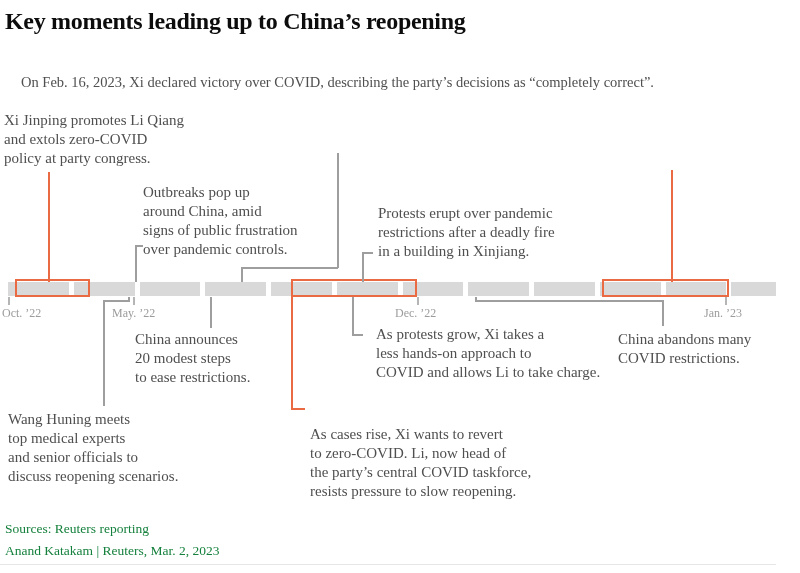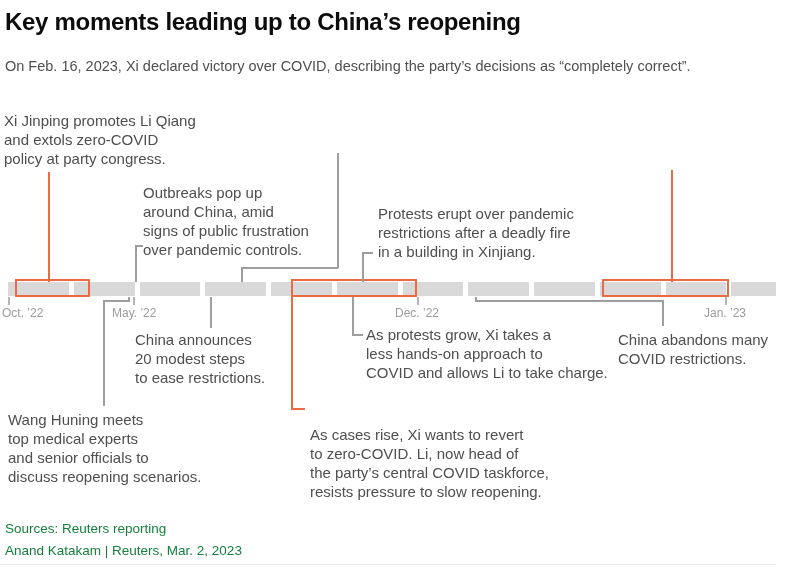--- a/index.html
+++ b/index.html
@@ -1,25 +1,25 @@
 <!DOCTYPE html>
 <html><head>
 <meta charset="utf-8">
 <style>
   html,body{margin:0;padding:0;background:#fff;}
   .canvas{
     position:relative;width:776px;height:573px;background:#ffffff;overflow:hidden;
-    font-family:Liberation Sans, sans-serif;
+    font-family:Liberation Serif, serif;
   }
   .title{
     position:absolute;left:5px;top:8px;margin:0;
     font-size:24px;font-weight:bold;color:#0c0c0c;letter-spacing:-0.3px;
   }
   .subtitle{
-    position:absolute;left:5px;top:58px;margin:0;
+    position:absolute;left:5px;top:58px;margin:16px;
     font-size:14.5px;color:#4f4f4f;
   }
   .ann{
     position:absolute;font-size:15px;line-height:19px;color:#4f4f4f;
     white-space:pre-line;
   }
   .bar{position:absolute;left:8px;top:282px;width:784px;height:14px;display:flex;gap:5px;}
   .seg{flex:1;background:#d9d9d9;}
   .hl{position:absolute;border:2px solid #ea6a43;box-sizing:border-box;background:transparent;}
   .vline,.hline{position:absolute;background:#9e9e9e;}
@@ -51,21 +51,21 @@
 restrictions after a deadly fire
 in a building in Xinjiang.</div>
 
   <div class="ann" style="left:135px;top:330px;width:170px">China announces
 20 modest steps
 to ease restrictions.</div>
   <div class="ann" style="left:8px;top:410px;width:220px">Wang Huning meets
 top medical experts
 and senior officials to
 discuss reopening scenarios.</div>
-  <div class="ann" style="left:366px;top:325px;width:260px">As protests grow, Xi takes a
+  <div class="ann" style="left:376px;top:325px;width:260px">As protests grow, Xi takes a
 less hands-on approach to
 COVID and allows Li to take charge.</div>
   <div class="ann" style="left:310px;top:425px;width:260px">As cases rise, Xi wants to revert
 to zero-COVID. Li, now head of
 the party’s central COVID taskforce,
 resists pressure to slow reopening.</div>
   <div class="ann" style="left:618px;top:330px;width:170px">China abandons many
 COVID restrictions.</div>
 
   <div class="bar">

